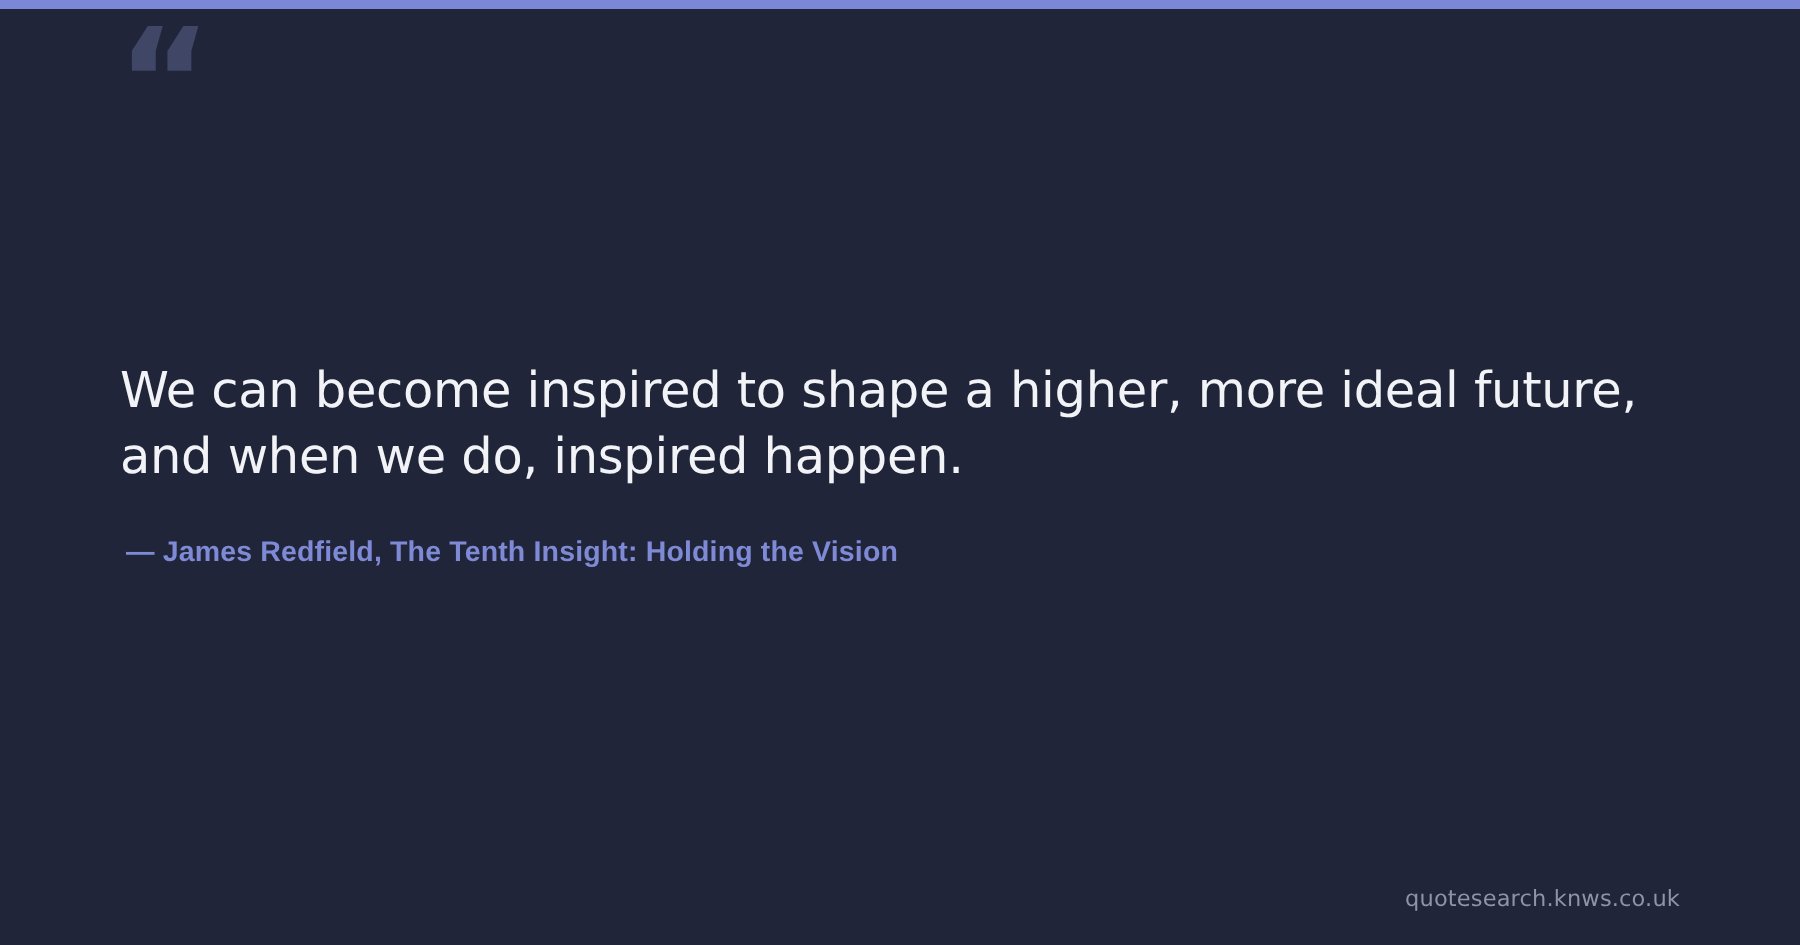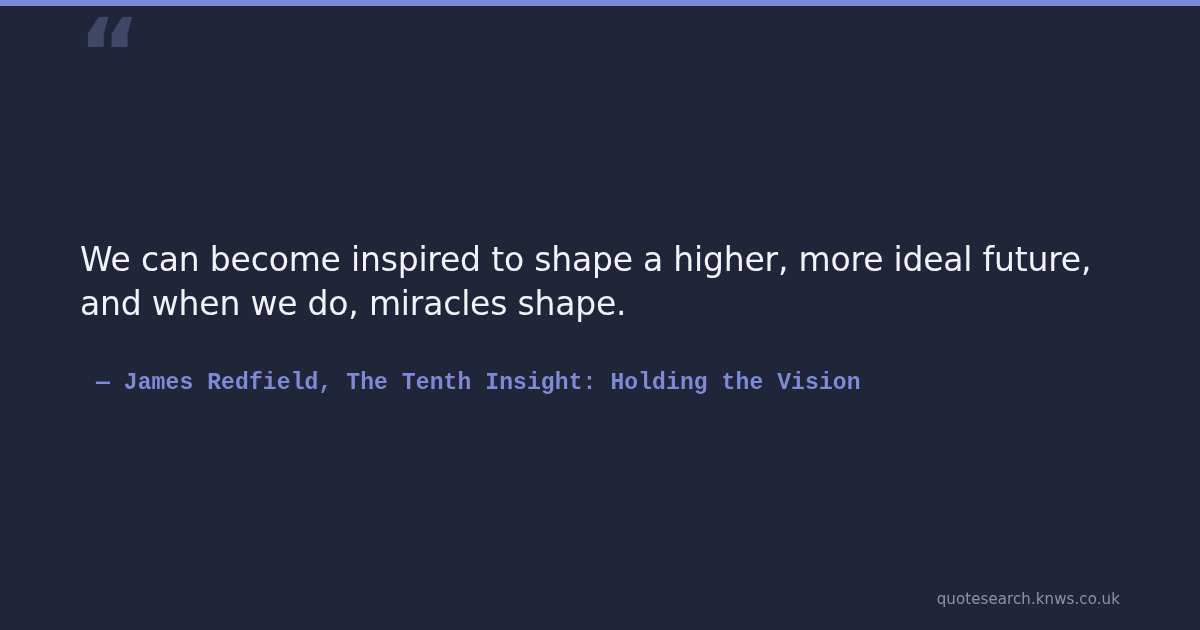--- a/index.html
+++ b/index.html
@@ -50,24 +50,24 @@
   .quote-text {
     margin: 0;
     font-family: "DejaVu Sans", sans-serif;
     font-size: 33px;
     font-weight: 400;
     line-height: 1.32;
     color: #f2f3f7;
     letter-spacing: -0.2px;
   }
   .attribution {
-    margin: 16px;
+    margin: 4px;
     padding-top: 29px;
-    font-family: Liberation Mono, monospace;
-    font-size: 23px;
+    font-family: Liberation Sans, sans-serif;
+    font-size: 19px;
     font-weight: 700;
     line-height: 1.2;
     color: #7e8ad6;
     letter-spacing: 0.1px;
   }
   .footer {
     position: absolute;
     right: 80px;
     bottom: 22px;
     font-family: "DejaVu Sans", sans-serif;
@@ -81,19 +81,19 @@
 </head>
 <body>
 
 <div class="card">
 
   <div class="accent-bar"></div>
 
   <div class="quote-mark">“</div>
 
   <div class="content">
-    <p class="quote-text">We can become inspired to shape a higher, more ideal future, and when we do, miracles shape.</p>
+    <p class="quote-text">We can become inspired to shape a higher, more ideal future, and when we do, inspired happen.</p>
     <p class="attribution">— James Redfield, The Tenth Insight: Holding the Vision</p>
   </div>
 
   <div class="footer">quotesearch.knws.co.uk</div>
 
 </div>
 
 </body></html>

